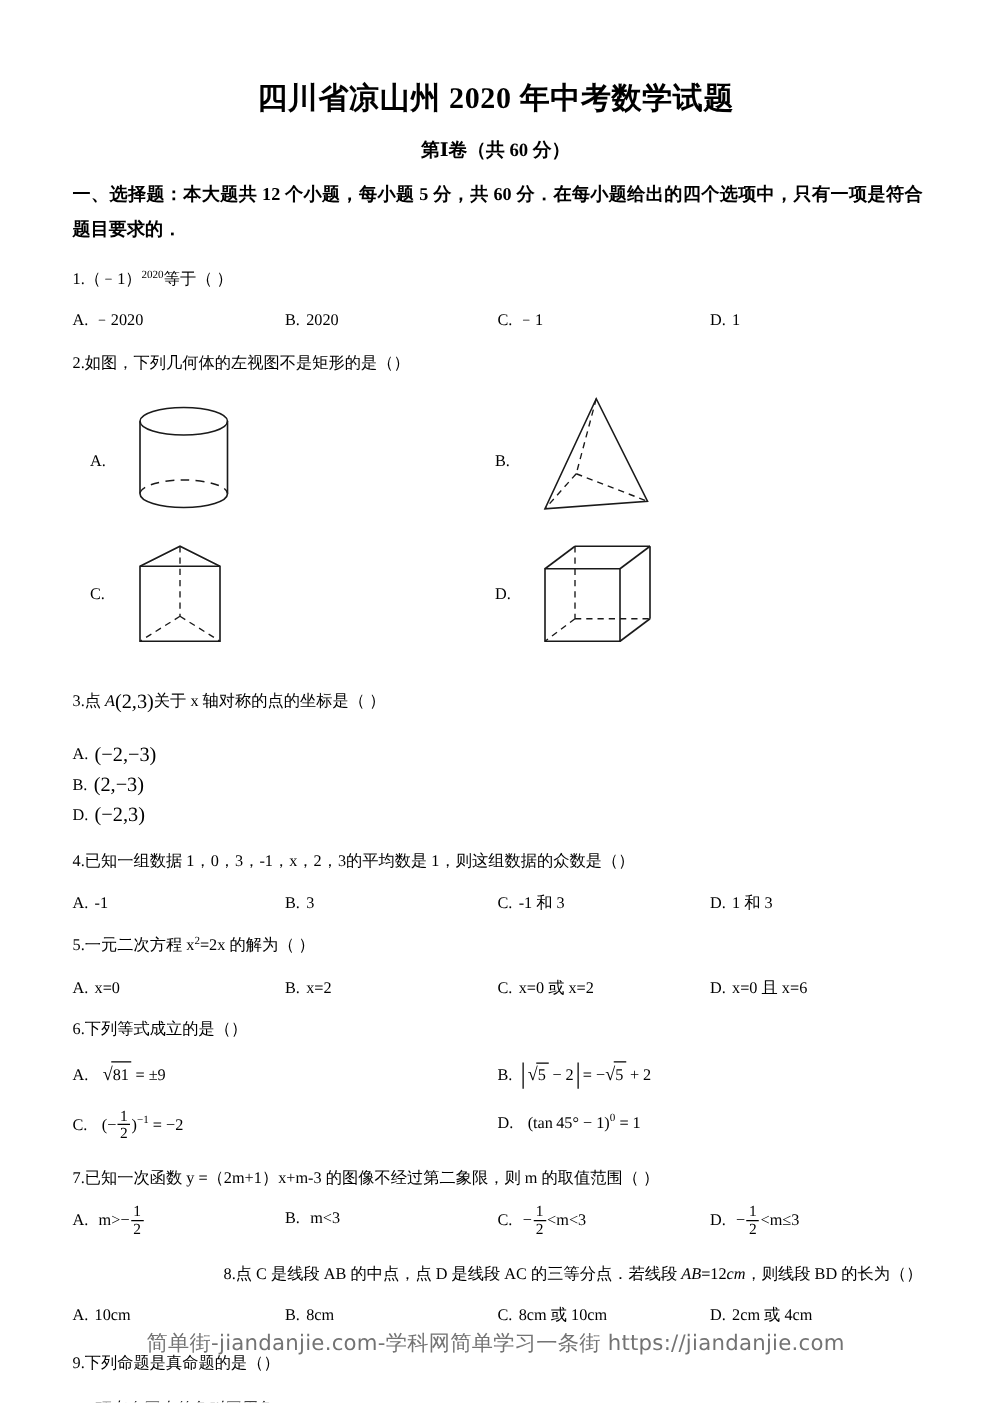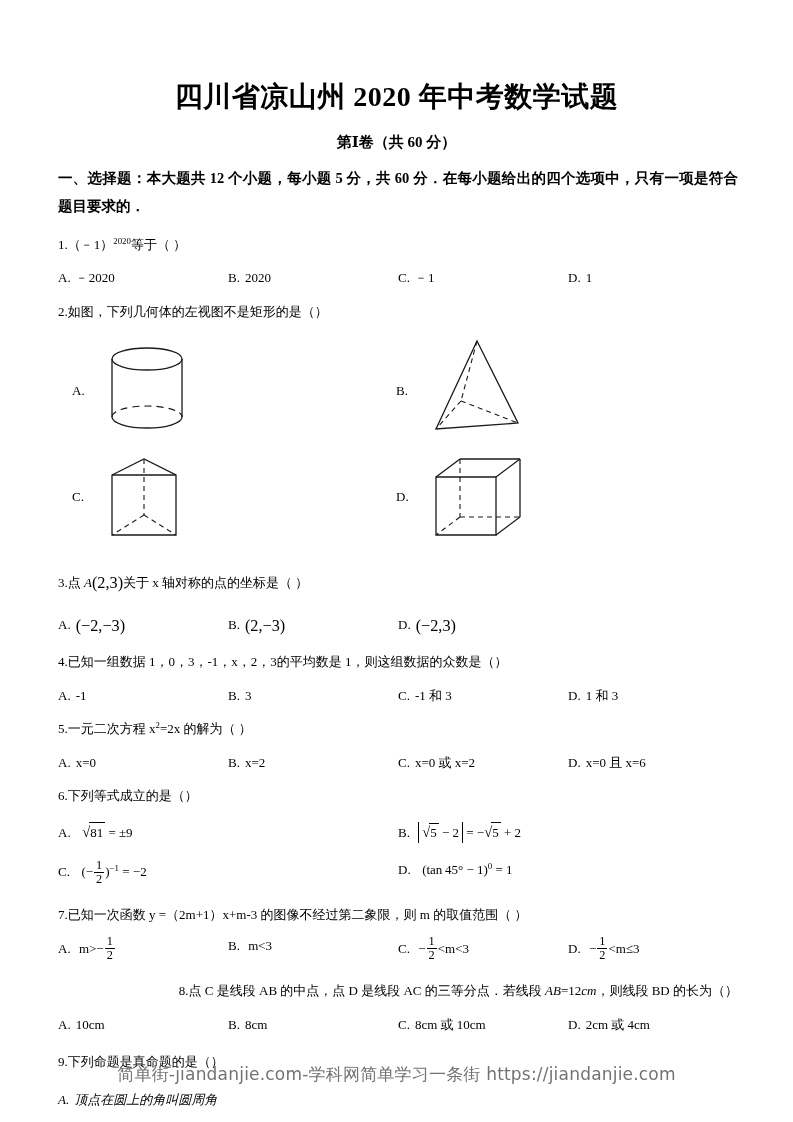--- a/index.html
+++ b/index.html
@@ -14,25 +14,25 @@
   .page {
     position: relative;
     width: 793px;
     height: 1122px;
     background: #ffffff;
     overflow: hidden;
     box-sizing: border-box;
   }
   .doc-title {
     text-align: center;
-    font-size: 28px;
+    font-size: 24px;
     font-weight: bold;
     letter-spacing: 0.5px;
     margin: 0;
-    padding-top: 78px;
+    padding-top: 62px;
   }
   .sub-title {
     text-align: center;
     font-size: 15px;
     font-weight: bold;
     margin: 0;
     padding-top: 17px;
   }
   .section-head {
     font-size: 14.5px;
@@ -194,21 +194,21 @@
         <line x1="30" y1="62" x2="6" y2="80" stroke="#1a1a1a" stroke-width="1.1" stroke-dasharray="5,4"></line>
       </svg>
     </div>
   </div>
 
   <div class="q">
     <div class="q-stem">
       <span>3.</span><span>点</span>
       <span class="it">A</span><span class="paren-big">(2,3)</span><span>关于 x 轴对称的点的坐标是（        ）</span>
     </div>
-    <div class="opts c4" style="padding-top:16px;">
+    <div class="opts c4" style="padding-top:16px;flex-direction:column;">
       <div><span class="opt-label">A.</span><span class="paren-big">(−2,−3)</span></div>
       <div><span class="opt-label">B.</span><span class="paren-big">(2,−3)</span></div>
       <div><span class="opt-label">D.</span><span class="paren-big">(−2,3)</span></div>
     </div>
   </div>
 
   <div class="q">
     <div class="q-stem">
       <span>4.</span><span>已知一组数据 1，0，3，-1，x，2，3的平均数是 1，则这组数据的众数是（）</span>
     </div>

